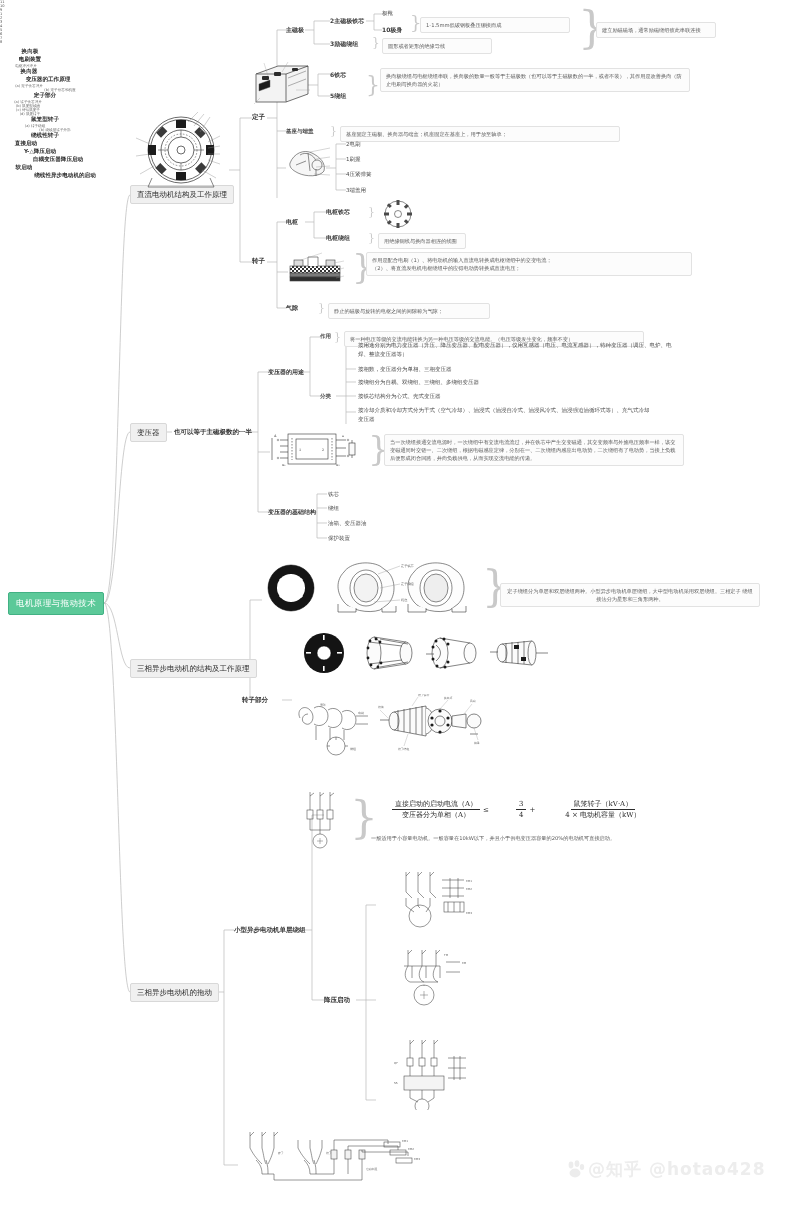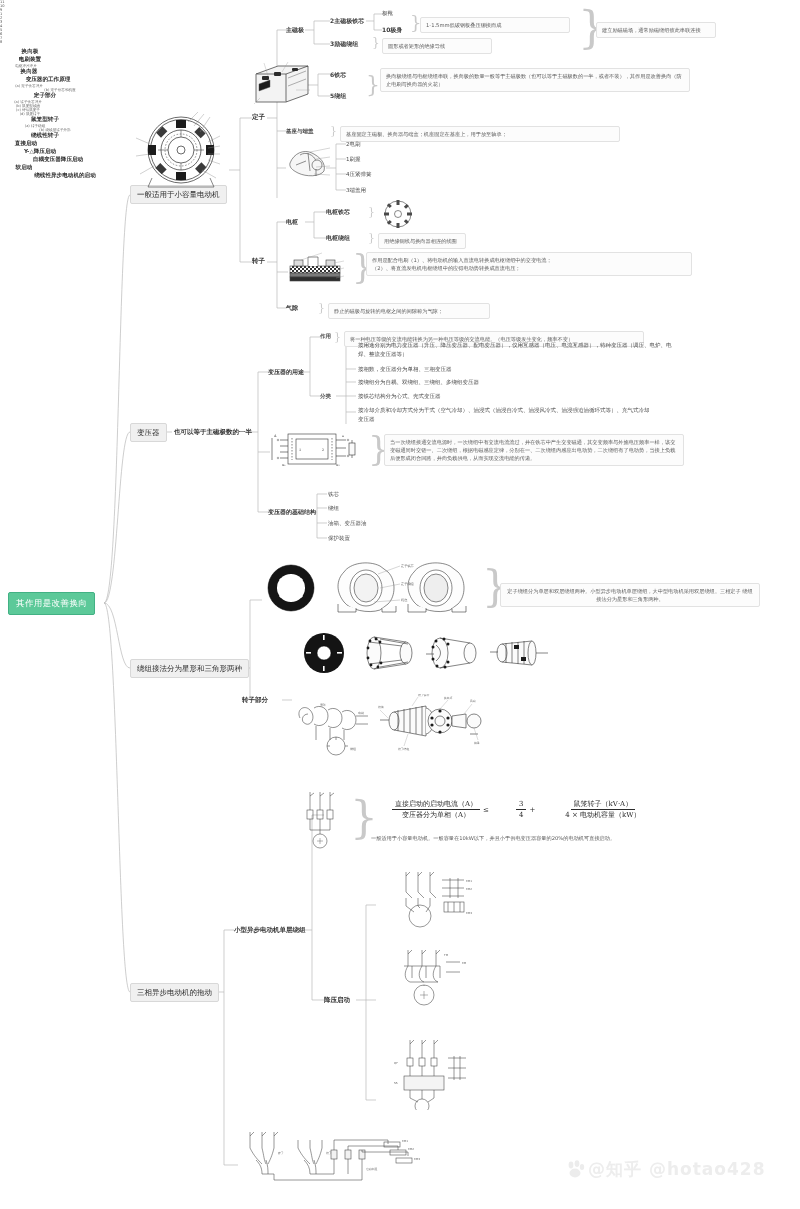--- a/index.html
+++ b/index.html
@@ -235,23 +235,23 @@
       <path d="M312,815 L324,815"></path>
       <path d="M312,1000 L324,1000"></path>
       <path d="M356,1000 L366,1000"></path>
       <path d="M366,905 L366,1100"></path>
       <path d="M366,905 L376,905"></path>
       <path d="M366,1000 L376,1000"></path>
       <path d="M366,1100 L376,1100"></path>
     </g>
   </svg>
 
-  <div class="node root" style="left:8px;top:592px;">其作用是改善换向</div>
-
-  <div class="node lvl1" style="left:130px;top:185px;">一般适用于小容量电动机</div>
+  <div class="node root" style="left:8px;top:592px;">电机原理与拖动技术</div>
+
+  <div class="node lvl1" style="left:130px;top:185px;">直流电动机结构及工作原理</div>
 
   <svg class="fig" style="left:132px;top:108px;" width="98" height="80">
     <g stroke="#2b2b2b" fill="none" stroke-width="0.7">
       <circle cx="49" cy="42" r="33"></circle>
       <circle cx="49" cy="42" r="30.5"></circle>
       <circle cx="49" cy="42" r="20"></circle>
       <circle cx="49" cy="42" r="13"></circle>
       <circle cx="49" cy="42" r="4"></circle>
       <path d="M20,70 L16,79 L82,79 L78,70" stroke="#555"></path>
     </g>
@@ -470,21 +470,21 @@
   <div class="caption" style="left:268px;top:471px;width:96px;">变压器的工作原理</div>
   <div class="brace" style="left:368px;top:428px;font-size:34px;font-weight:100;">}</div>
   <div class="node note" style="left:384px;top:434px;width:300px;">当一次绕组接通交流电源时，一次绕组中有交流电流流过，并在铁芯中产生交变磁通，其交变频率与外施电压频率一样，该交变磁通同时交链一、二次绕组，根据电磁感应定律，分别在一、二次绕组内感应出电动势，二次绕组有了电动势，当接上负载后便形成闭合回路，并向负载供电，从而实现交流电能的传递。</div>
 
   <div class="node lvl3" style="left:266px;top:507px;">变压器的基础结构</div>
   <div class="node leaf" style="left:326px;top:490px;">铁芯</div>
   <div class="node leaf" style="left:326px;top:504px;">绕组</div>
   <div class="node leaf" style="left:326px;top:519px;">油箱、变压器油</div>
   <div class="node leaf" style="left:326px;top:534px;">保护装置</div>
 
-  <div class="node lvl1" style="left:130px;top:659px;">绕组接法分为星形和三角形两种</div>
+  <div class="node lvl1" style="left:130px;top:659px;">三相异步电动机的结构及工作原理</div>
 
   <svg class="fig" style="left:262px;top:563px;" width="58" height="50">
     <g>
       <circle cx="29" cy="25" r="23" fill="#151515"></circle>
       <circle cx="29" cy="25" r="14" fill="#ffffff"></circle>
       <circle cx="29" cy="25" r="23" fill="none" stroke="#000" stroke-width="0.5"></circle>
     </g>
     <g fill="#ffffff">
       <rect x="28" y="11" width="2" height="6"></rect>
       <rect x="28" y="33" width="2" height="6"></rect>

